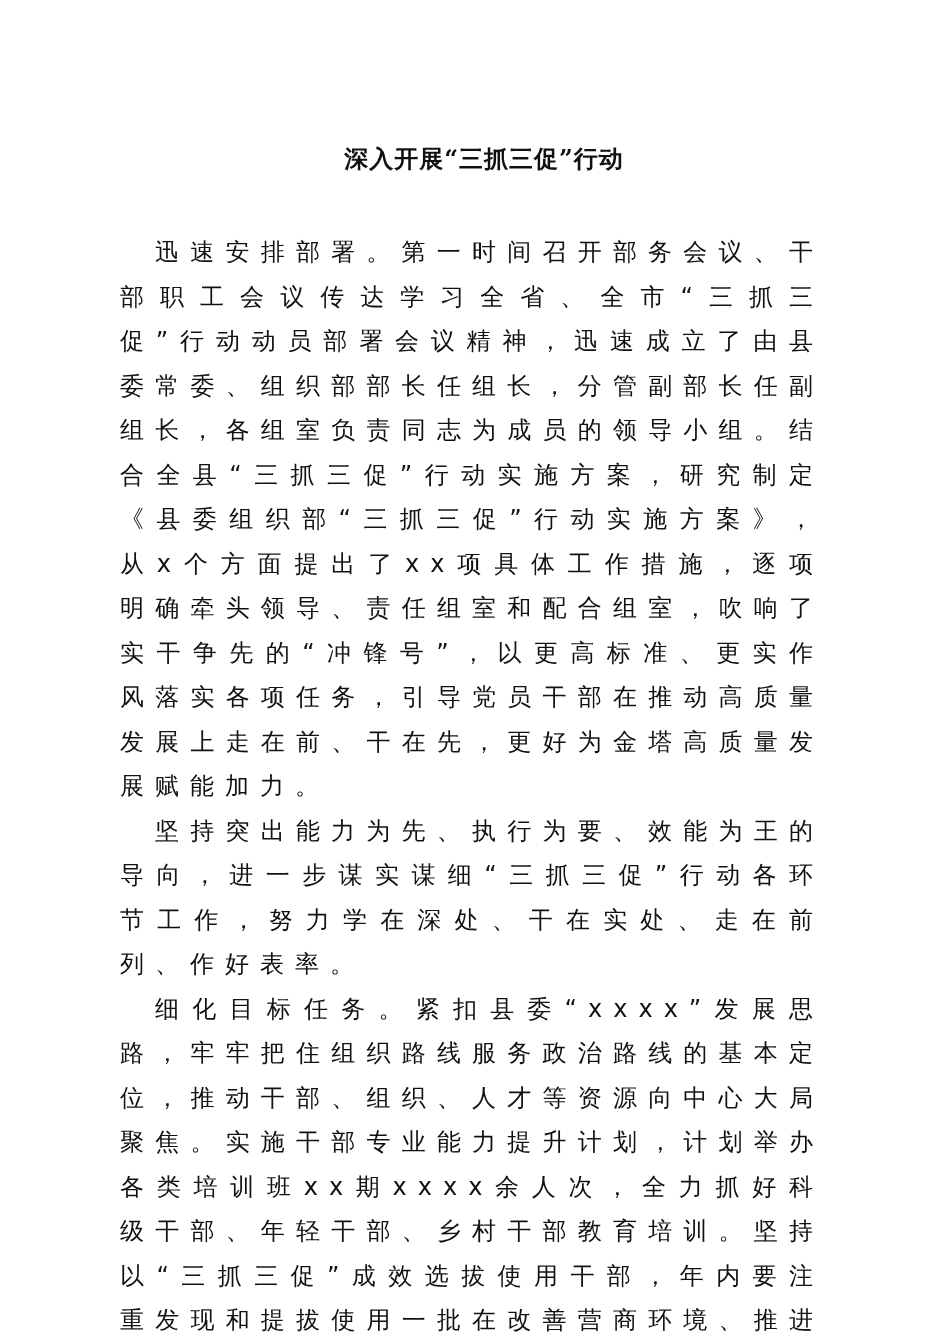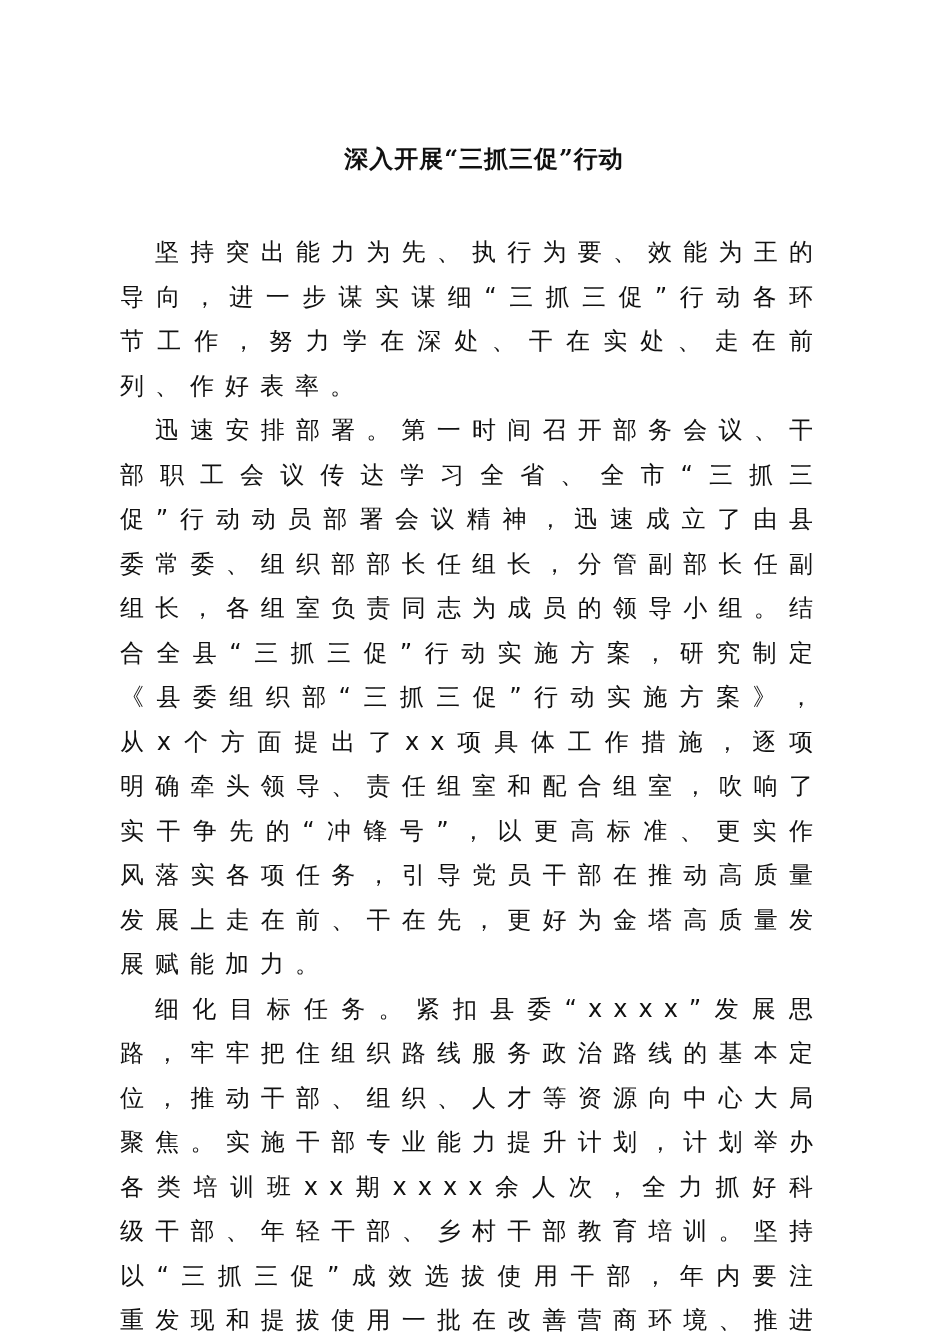--- a/index.html
+++ b/index.html
@@ -51,17 +51,17 @@
       font-weight: normal;
       word-break: break-all;
     }
   </style>
 </head>
 <body>
 
 <div class="page">
   <div class="title">深入开展“三抓三促”行动</div>
   <div class="body-text">
+    <p class="para">迅速安排部署。第一时间召开部务会议、干部职工会议传达学习全省、全市“三抓三促”行动动员部署会议精神，迅速成立了由县委常委、组织部部长任组长，分管副部长任副组长，各组室负责同志为成员的领导小组。结合全县“三抓三促”行动实施方案，研究制定《县委组织部“三抓三促”行动实施方案》，从x个方面提出了xx项具体工作措施，逐项明确牵头领导、责任组室和配合组室，吹响了实干争先的“冲锋号”，以更高标准、更实作风落实各项任务，引导党员干部在推动高质量发展上走在前、干在先，更好为金塔高质量发展赋能加力。</p>
     <p class="para">坚持突出能力为先、执行为要、效能为王的导向，进一步谋实谋细“三抓三促”行动各环节工作，努力学在深处、干在实处、走在前列、作好表率。</p>
-    <p class="para">迅速安排部署。第一时间召开部务会议、干部职工会议传达学习全省、全市“三抓三促”行动动员部署会议精神，迅速成立了由县委常委、组织部部长任组长，分管副部长任副组长，各组室负责同志为成员的领导小组。结合全县“三抓三促”行动实施方案，研究制定《县委组织部“三抓三促”行动实施方案》，从x个方面提出了xx项具体工作措施，逐项明确牵头领导、责任组室和配合组室，吹响了实干争先的“冲锋号”，以更高标准、更实作风落实各项任务，引导党员干部在推动高质量发展上走在前、干在先，更好为金塔高质量发展赋能加力。</p>
     <p class="para">细化目标任务。紧扣县委“xxxx”发展思路，牢牢把住组织路线服务政治路线的基本定位，推动干部、组织、人才等资源向中心大局聚焦。实施干部专业能力提升计划，计划举办各类培训班xx期xxxx余人次，全力抓好科级干部、年轻干部、乡村干部教育培训。坚持以“三抓三促”成效选拔使用干部，年内要注重发现和提拔使用一批在改善营商环境、推进项目建设等重点任务攻坚中敢于担当、善于作为的领导干部。提升基层党建引领高质量发展能力，着力提升基层党建引领高质量发展动能，持续抓好“揭榜挂帅”机制，实施“五大强基”工程，</p>
   </div>
 </div>
 
 </body></html>

